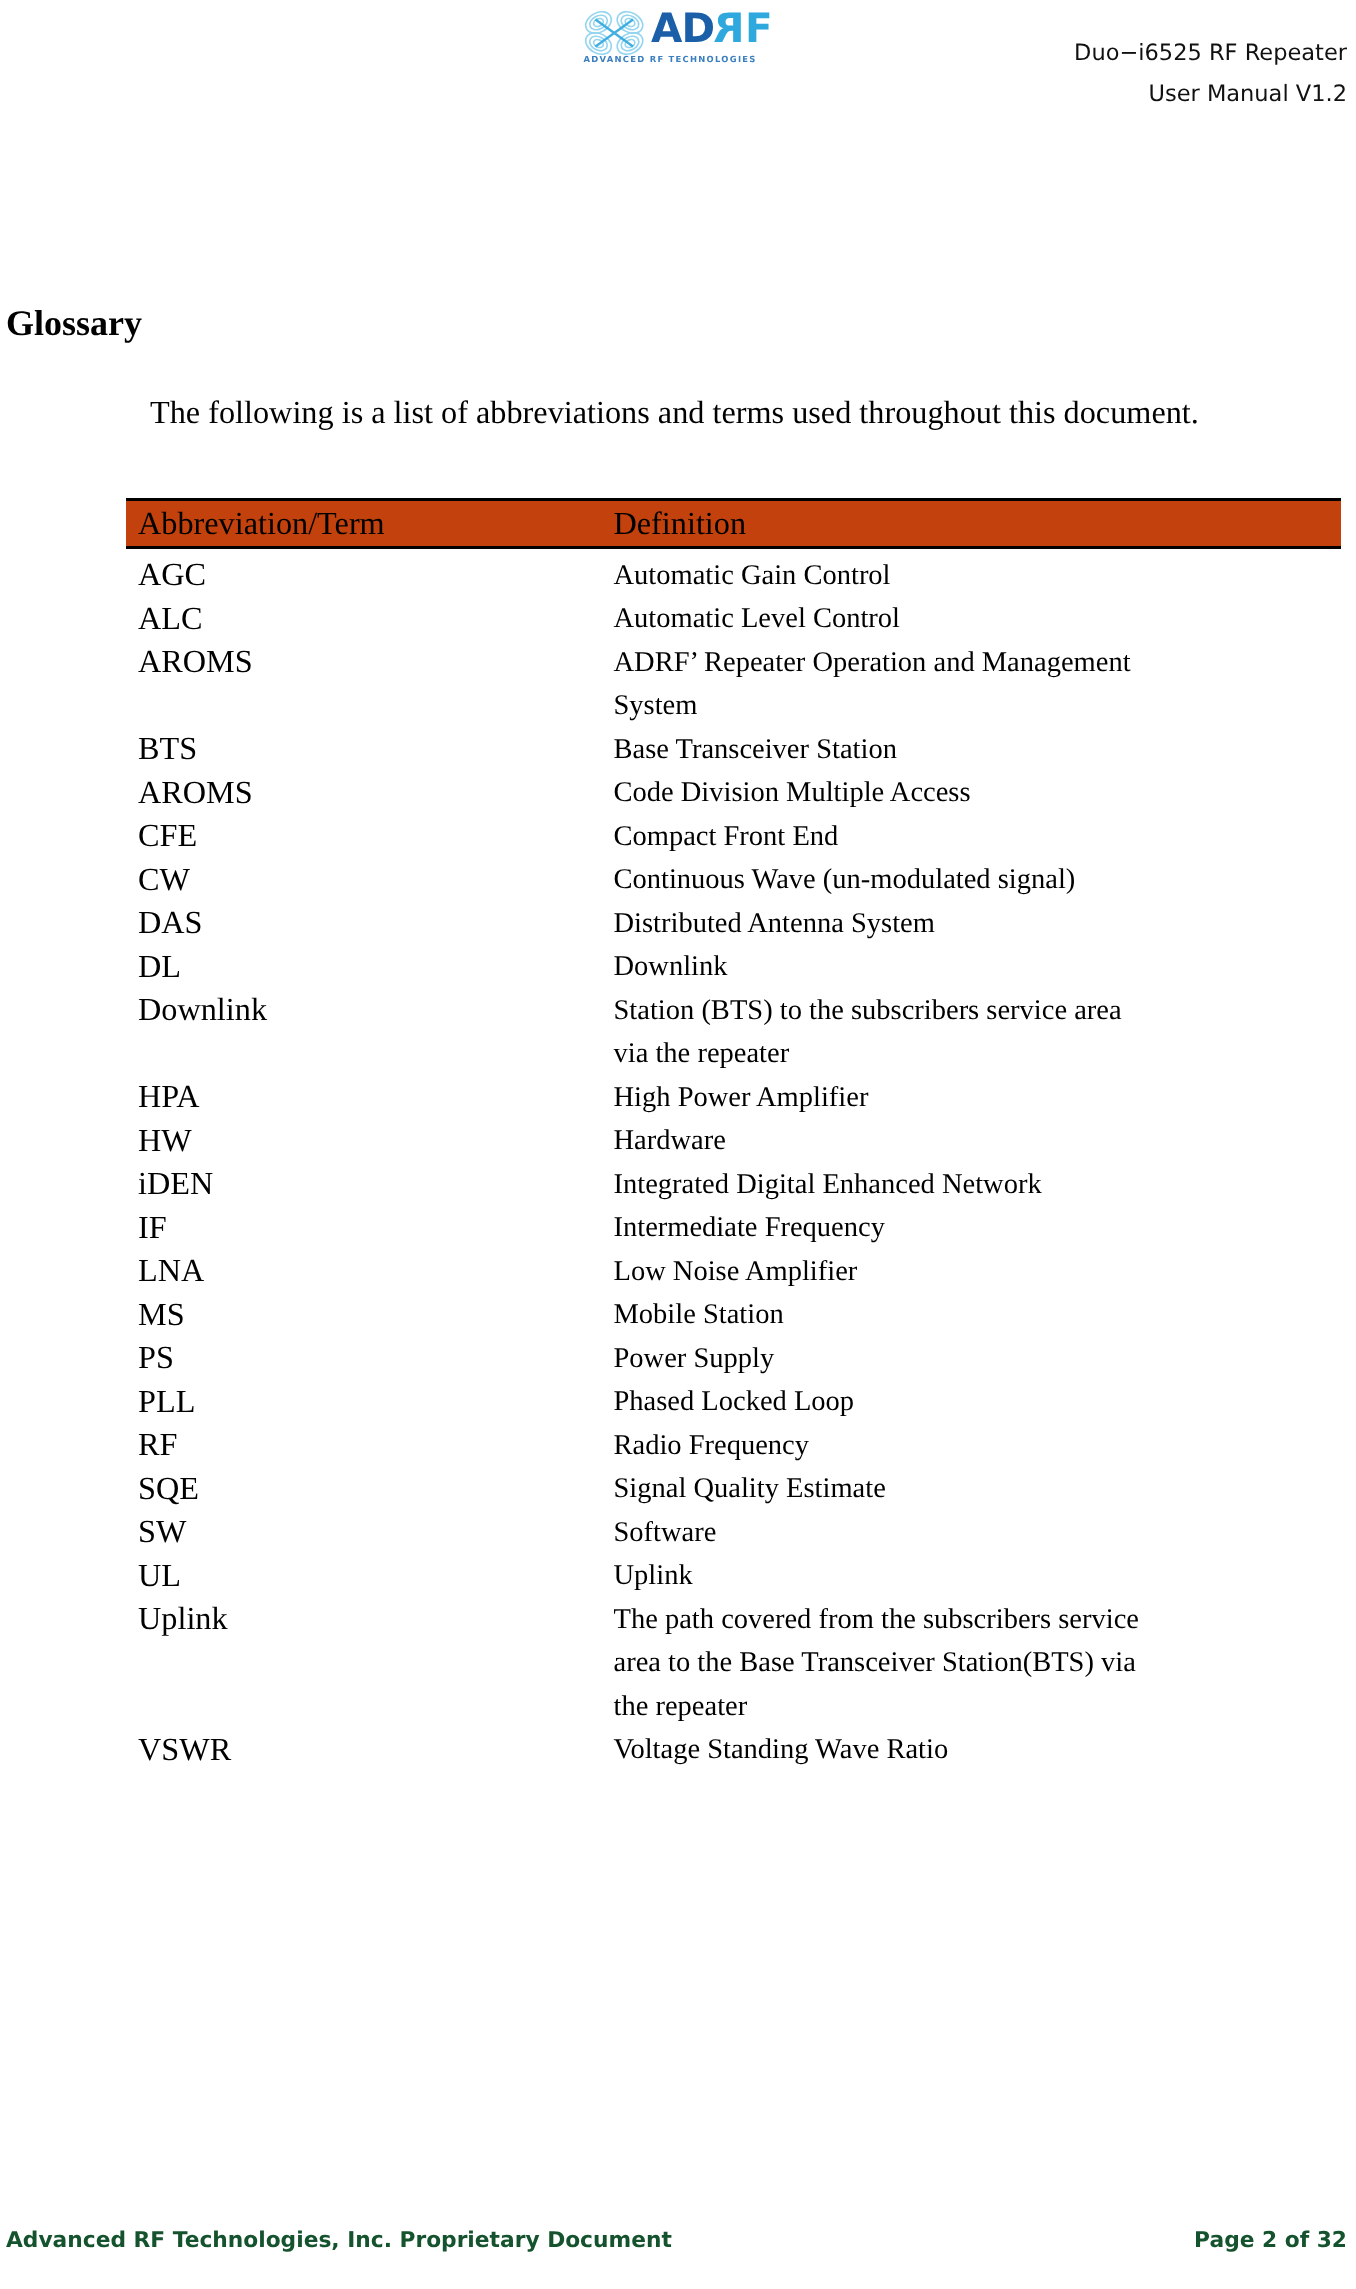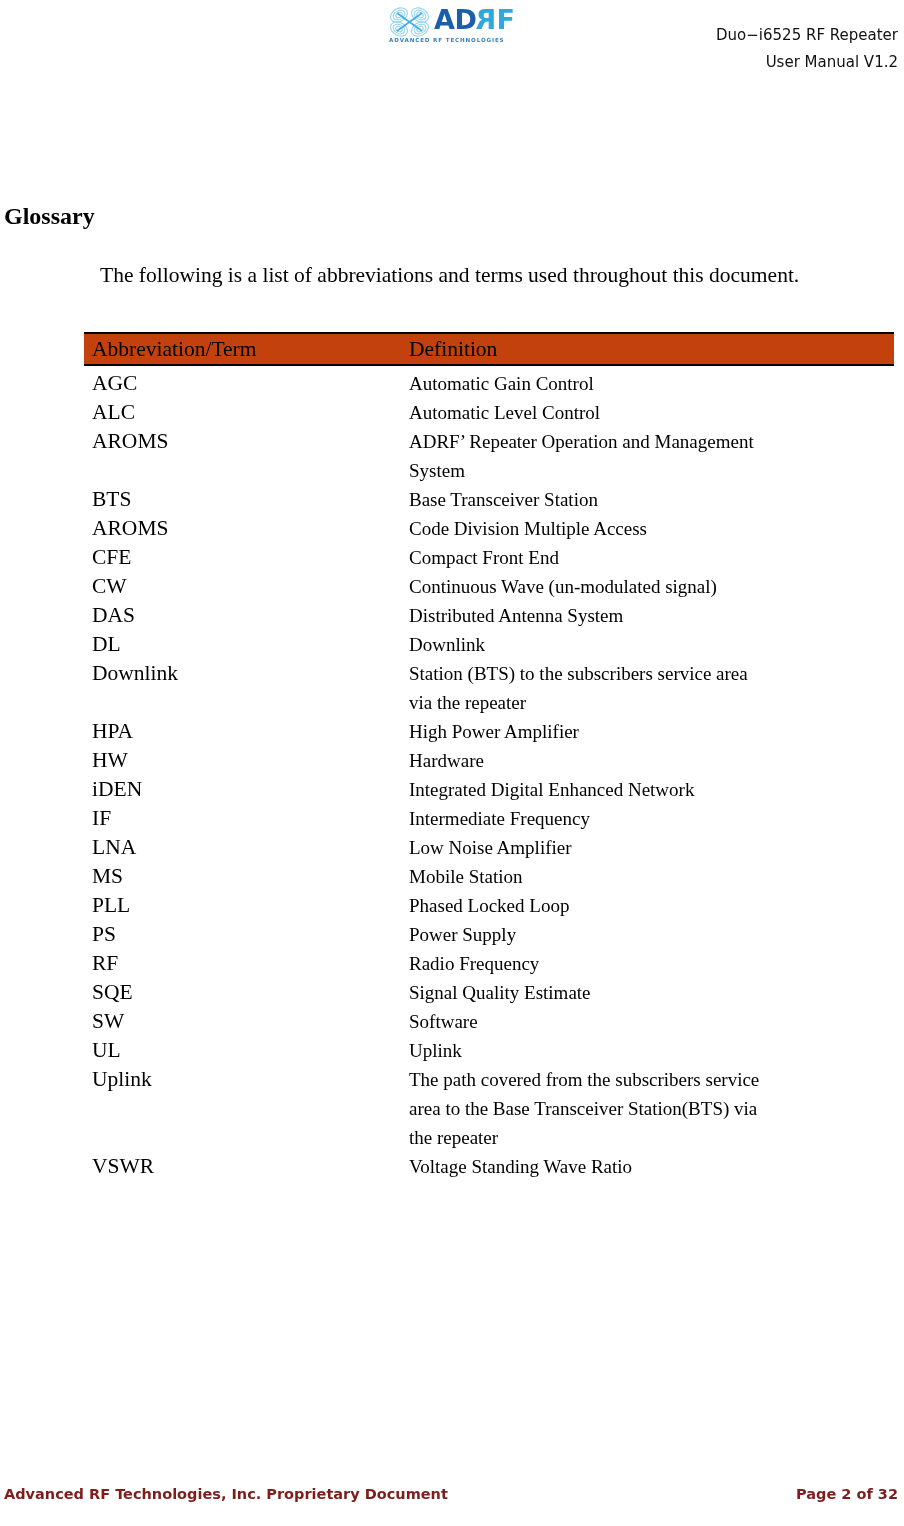--- a/index.html
+++ b/index.html
@@ -154,21 +154,21 @@
   
   .page-footer {
     position: absolute;
     left: 0;
     bottom: 16px;
     width: 904px;
     height: 24px;
     font-family: "DejaVu Sans", sans-serif;
     font-weight: bold;
     font-size: 14.5px;
-    color: #7f1d1d;
+    color: #14532d;
     text-decoration: underline;
   }
   .footer-left {
     position: absolute;
     left: 4px;
     top: 0;
     white-space: nowrap;
   }
   .footer-right {
     position: absolute;
@@ -321,29 +321,29 @@
             <span class="ln">Low Noise Amplifier</span>
           </div>
         </div>
         <div class="gt-row">
           <div class="term">MS</div>
           <div class="def">
             <span class="ln">Mobile Station</span>
           </div>
         </div>
         <div class="gt-row">
+          <div class="term">PS</div>
+          <div class="def">
+            <span class="ln">Power Supply</span>
+          </div>
+        </div>
+        <div class="gt-row">
           <div class="term">PLL</div>
           <div class="def">
             <span class="ln">Phased Locked Loop</span>
-          </div>
-        </div>
-        <div class="gt-row">
-          <div class="term">PS</div>
-          <div class="def">
-            <span class="ln">Power Supply</span>
           </div>
         </div>
         <div class="gt-row">
           <div class="term">RF</div>
           <div class="def">
             <span class="ln">Radio Frequency</span>
           </div>
         </div>
         <div class="gt-row">
           <div class="term">SQE</div>

